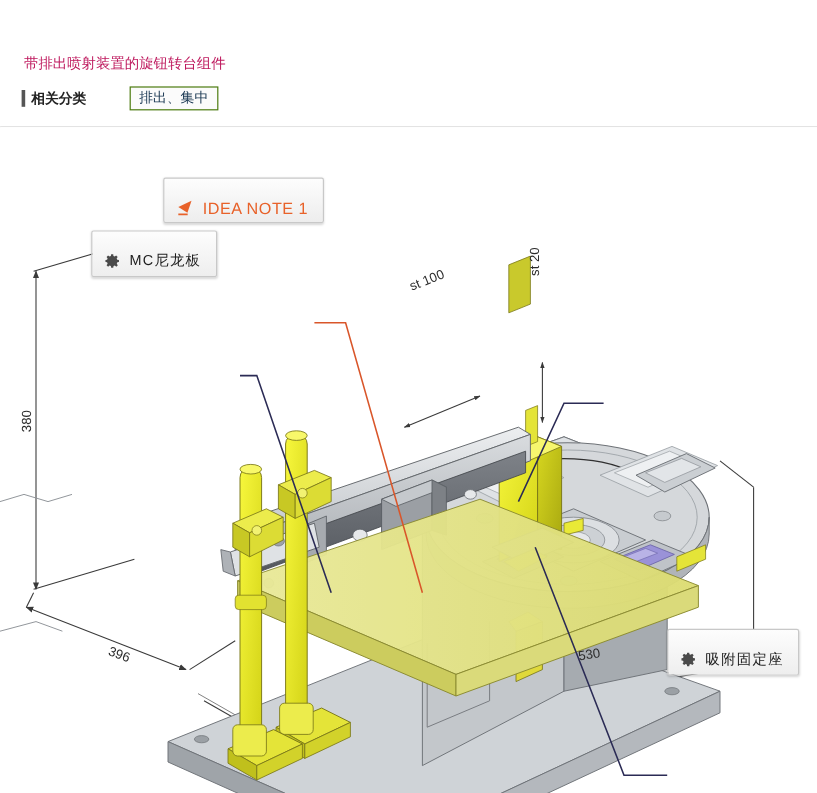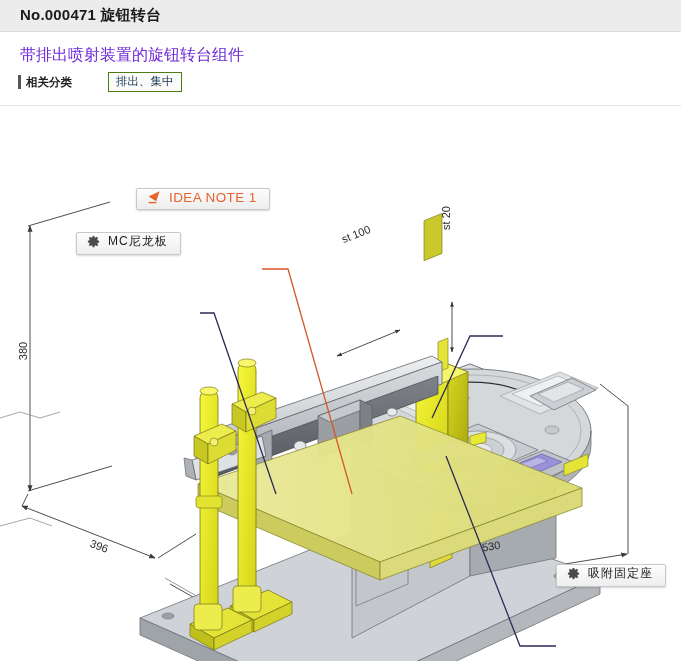--- a/index.html
+++ b/index.html
@@ -25,21 +25,21 @@
   }
   .title-text {
     position: absolute; left: 20px; top: 6px;
     font-size: 15px; font-weight: bold; color: #1a1a1a;
     letter-spacing: 0.2px;
     white-space: nowrap;
   }
 
   .desc-text {
     position: absolute; left: 20px; top: 45px;
-    font-size: 16px; color: #6d28d9;
+    font-size: 12px; color: #be185d;
     white-space: nowrap;
   }
 
   .cat-row {
     position: absolute; left: 18px; top: 74px;
     height: 18px;
   }
   .cat-bar {
     position: absolute; left: 0; top: 1px;
     width: 3px; height: 14px; background: #555;
@@ -75,24 +75,23 @@
   #canvas svg { display:block; }
 
   
   .chip {
     position: absolute;
     display: flex; align-items: center;
     background: linear-gradient(#fdfdfd, #eeeeee);
     border: 1px solid #c8c8c8;
     border-radius: 2px;
     box-shadow: 0 1px 2px rgba(0,0,0,0.16);
-    padding: 0 12px 4px 9px;
+    padding: 16px 12px 4px 9px;
     white-space: nowrap;
     z-index: 30;
-    margin-top: 40px;
   }
   .chip .ico { margin-right: 7px; display:flex; align-items:center; }
   .chip .txt { font-size: 12px; color: #1d1d1d; letter-spacing: 1px; }
 
   .chip.idea {
     background: linear-gradient(#fdfdfd, #ededed);
   }
   .chip.idea .txt {
     color: #e8622a; font-size: 13.5px; letter-spacing: 0.4px; font-weight: normal;
   }
@@ -105,23 +104,20 @@
     font-family: "Liberation Sans", "DejaVu Sans", sans-serif;
     white-space: nowrap;
     z-index: 20;
   }
 </style>
 </head>
 <body>
 
 <div id="page">
 
-  <div class="title-bar">
-    <div class="title-text">No.000471 旋钮转台</div>
-  </div>
 
   <div class="desc-text">带排出喷射装置的旋钮转台组件</div>
 
   <div class="cat-row">
     <div class="cat-bar"></div>
     <div class="cat-label">相关分类</div>
     <div class="cat-chip">排出、集中</div>
   </div>
 
   <div class="hr-sep"></div>

